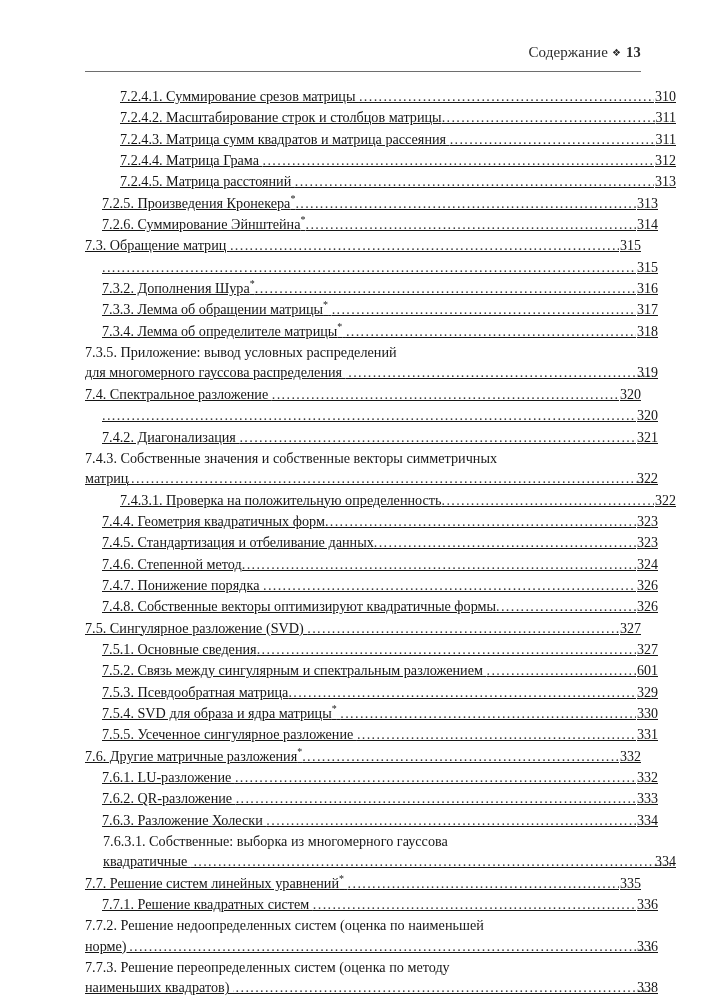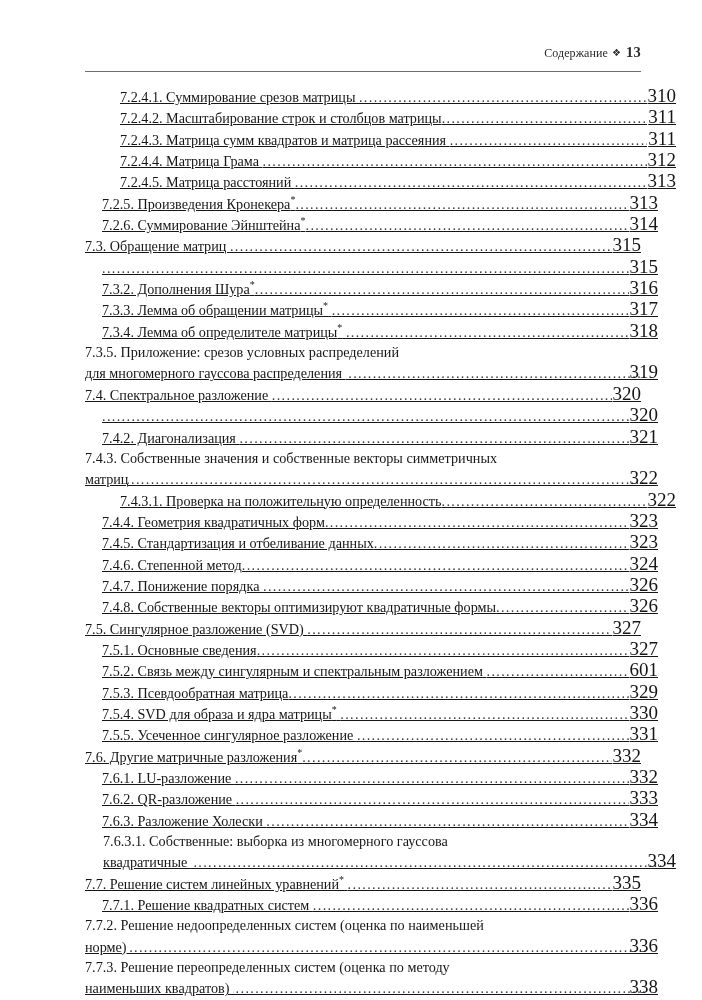--- a/index.html
+++ b/index.html
@@ -28,21 +28,21 @@
     position: absolute;
     left: 85px;
     top: 44px;
     width: 556px;
     text-align: right;
     font-size: 11.5px;
     color: #2b2b2b;
     letter-spacing: 0.1px;
     white-space: nowrap;
   }
-  .runhead .rh-title { font-size: 12px; text-align: center; }
+  .runhead .rh-title { font-size: 15px; text-align: center; }
   .runhead .rh-orn {
     font-size: 10px;
     margin: 0 5px 0 4px;
     position: relative;
     top: -1px;
   }
   .runhead .rh-page {
     font-size: 14.5px;
     font-weight: bold;
     letter-spacing: 0.2px;
@@ -99,21 +99,21 @@
     font-size: 14.2px;
     letter-spacing: 1.35px;
     color: #3a3a3a;
     margin: 0 1px 0 0;
     min-width: 6px;
   }
   .leadline .pg {
     flex: 0 0 auto;
     text-align: right;
     white-space: nowrap;
-    font-size: 19px;
+    font-size: 14px;
     padding-left: 0px;
   }
 
   
   .contline {
     display: block;
     white-space: pre-wrap;
   }
 
   .ast {
@@ -211,21 +211,21 @@
         </div>
       </div>
       <div class="toc-entry lvl3">
         <div class="leadline">
           <span class="txt">7.3.4. Лемма об определителе матрицы<span class="ast">*</span> </span>
           <span class="dots">........................................................................................................................................................................................................</span>
           <span class="pg">318</span>
         </div>
       </div>
       <div class="toc-entry lvl3 wrap">
-        <span class="contline">7.3.5. Приложение: срезов условных распределений</span>
+        <span class="contline">7.3.5. Приложение: вывод условных распределений</span>
         <div class="leadline">
           <span class="txt">для многомерного гауссова распределения </span>
           <span class="dots">........................................................................................................................................................................................................</span>
           <span class="pg">319</span>
         </div>
       </div>
       <div class="toc-entry lvl2">
         <div class="leadline">
           <span class="txt">7.4. Спектральное разложение </span>
           <span class="dots">........................................................................................................................................................................................................</span>

